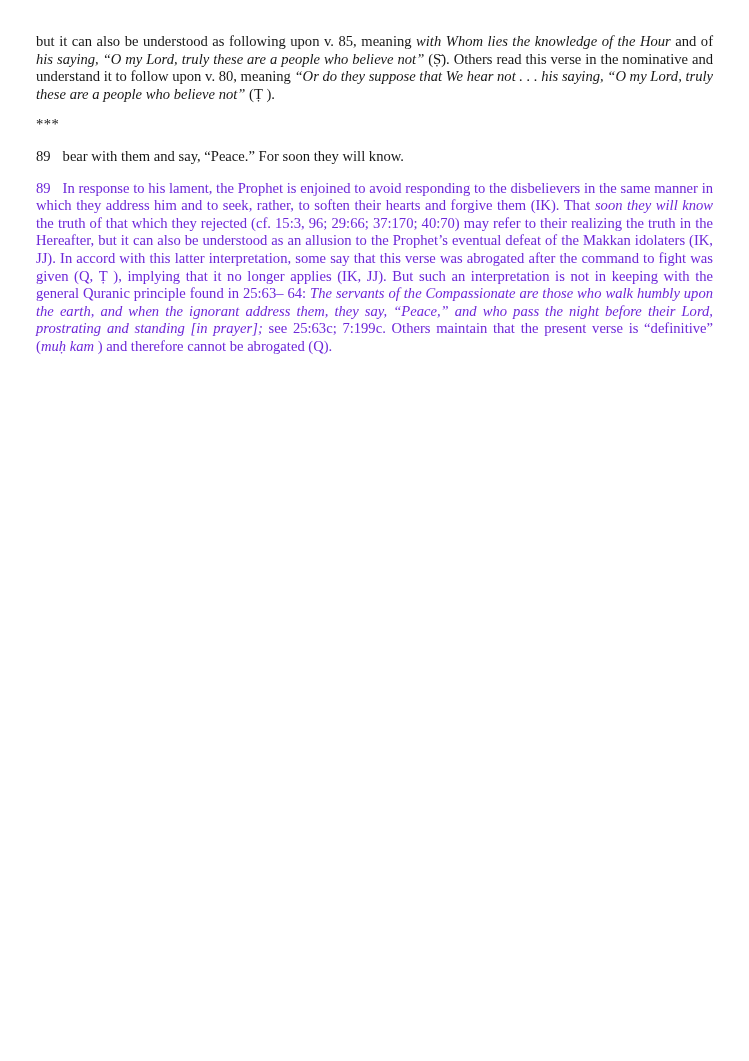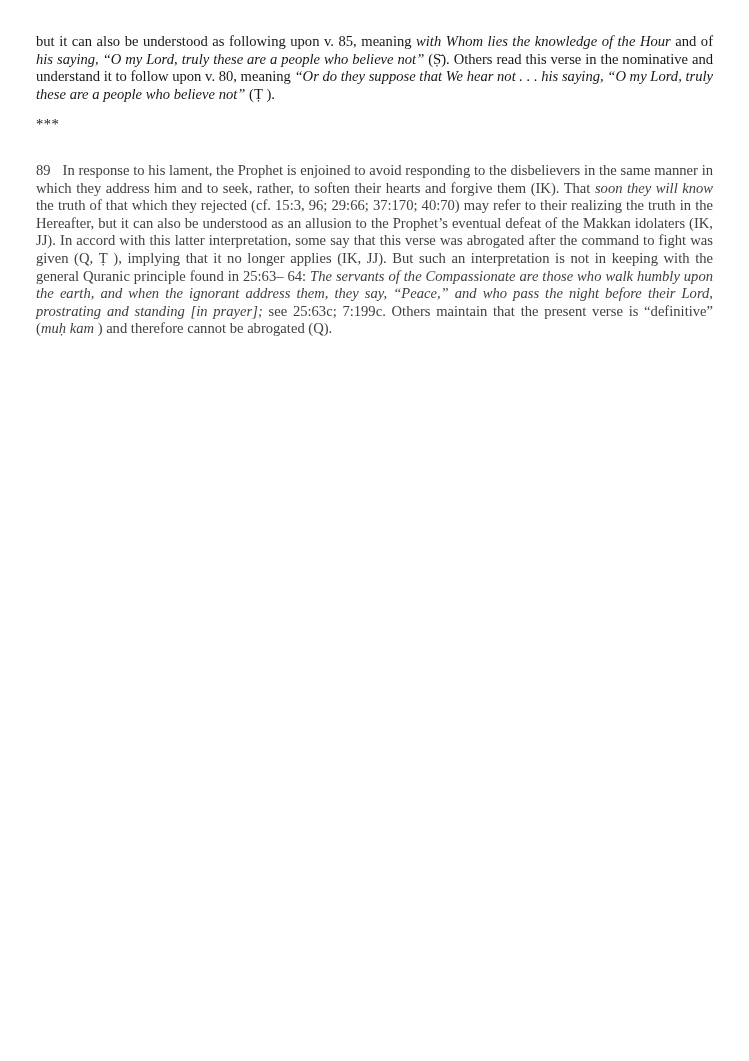--- a/index.html
+++ b/index.html
@@ -57,39 +57,40 @@
     font-size: 14.6px;
     line-height: 17.6px;
     color: #161616;
   }
   .commentary {
     margin: 0;
     font-size: 14.6px;
     line-height: 17.6px;
     text-align: justify;
     text-justify: inter-word;
-    color: #404040;
+    color: #6d28d9;
   }
   .vnum {
     margin-right: 12px;
   }
 </style>
 </head>
 <body>
 
 <div class="page">
   <div class="content">
 
     <p class="para"><span>but it can also be understood as following upon v. 85, meaning </span><i>with Whom lies the knowledge of the Hour</i><span> and of </span><i>his saying, “O my Lord, truly these are a people who believe not”</i><span> (Ṣ̄). Others read this verse in the nominative and understand it to follow upon v. 80, meaning </span><i>“Or do they suppose that We hear not . . . his saying, “O my Lord, truly these are a people who believe not”</i><span> (Ṭ ).</span></p>
 
     <div class="gap-small"></div>
 
     <p class="sep">***</p>
 
     <div class="gap-med"></div>
 
+    <p class="verse"><span class="vnum">89</span><span>bear with them and say, “Peace.” For soon they will know.</span></p>
 
     <div class="gap-large"></div>
 
     <p class="commentary"><span class="vnum">89</span><span>In response to his lament, the Prophet is enjoined to avoid responding to the disbelievers in the same manner in which they address him and to seek, rather, to soften their hearts and forgive them (IK). That </span><i>soon they will know</i><span> the truth of that which they rejected (cf. 15:3, 96; 29:66; 37:170; 40:70) may refer to their realizing the truth in the Hereafter, but it can also be understood as an allusion to the Prophet’s eventual defeat of the Makkan idolaters (IK, JJ). In accord with this latter interpretation, some say that this verse was abrogated after the command to fight was given (Q, Ṭ ), implying that it no longer applies (IK, JJ). But such an interpretation is not in keeping with the general Quranic principle found in 25:63– 64: </span><i>The servants of the Compassionate are those who walk humbly upon the earth, and when the ignorant address them, they say, “Peace,” and who pass the night before their Lord, prostrating and standing [in prayer];</i><span> see 25:63c; 7:199c. Others maintain that the present verse is “definitive” (</span><i>muḥ kam</i><span> ) and therefore cannot be abrogated (Q).</span></p>
 
   </div>
 </div>
 
 </body></html>

